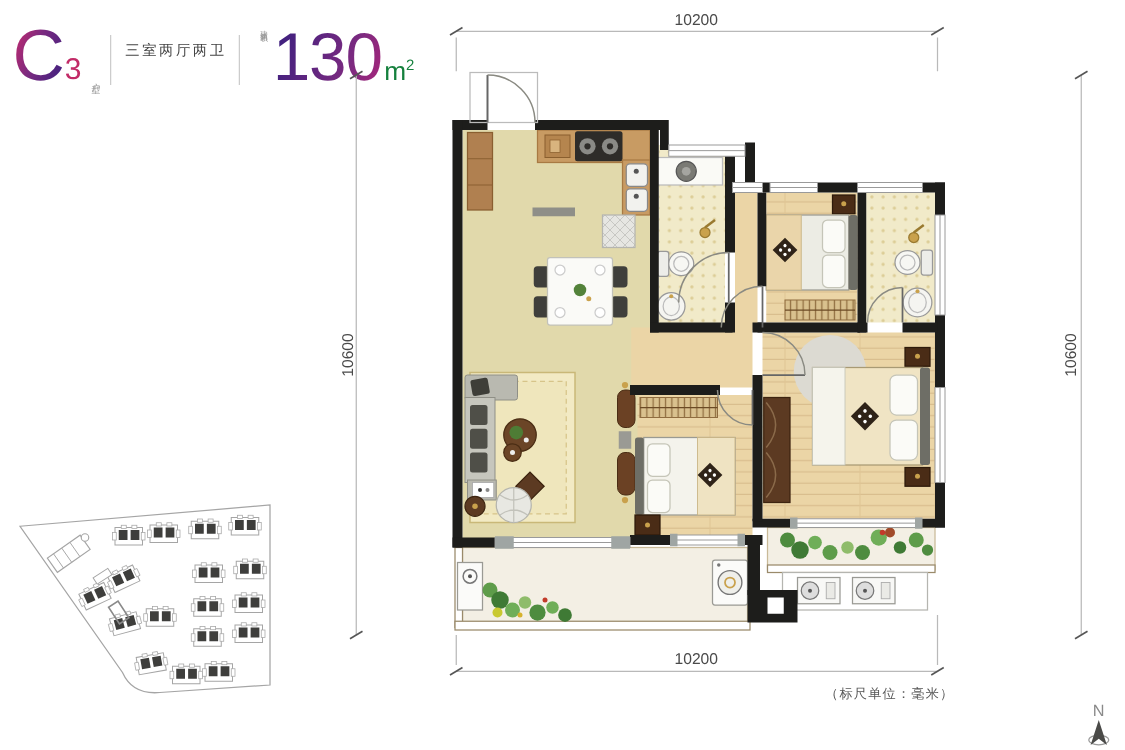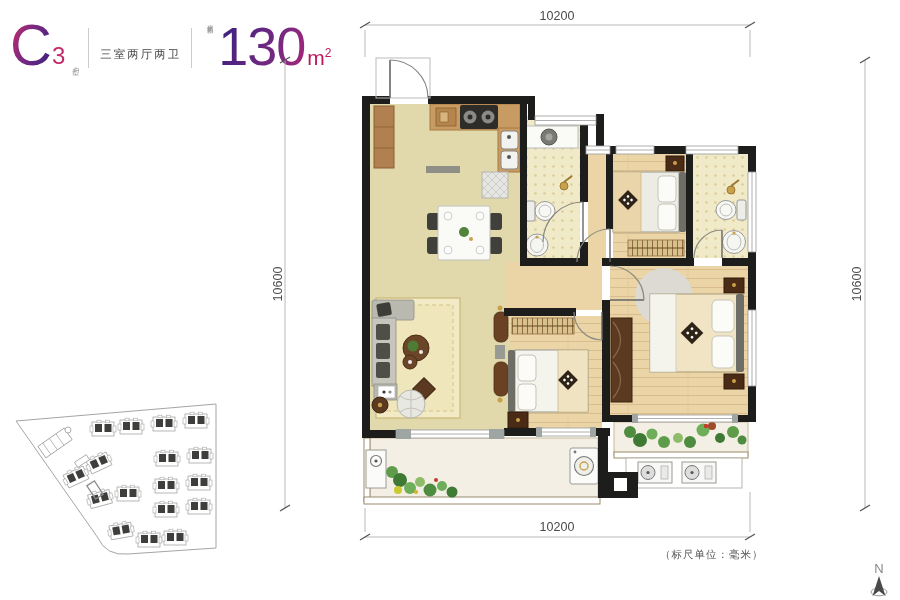--- a/index.html
+++ b/index.html
@@ -11,25 +11,25 @@
   @supports ((-webkit-background-clip: text) or (background-clip: text)) {
     .grad{background:linear-gradient(110deg,#c02a6e 5%,#7b2a80 45%,#42217f 95%);
           -webkit-background-clip:text;background-clip:text;color:transparent;}
     .grad2{background:linear-gradient(110deg,#42217f 10%,#7b2a80 70%,#a6257a 100%);
           -webkit-background-clip:text;background-clip:text;color:transparent;}
   }
   .c-big{font-size:58px;line-height:.8;font-weight:400;letter-spacing:-2px;}
   .c-sub{font-size:24px;line-height:1;color:#c22b67;font-weight:500;margin-left:2px;}
   .c-tiny{writing-mode:vertical-rl;font-size:7px;color:#999;letter-spacing:2px;margin:0 6px 3px 5px;}
   .vdiv{width:1px;height:40px;background:#ccc;margin:0 9px 0 2px;}
-  .layout-text{font-size:11.5px;color:#444;letter-spacing:2px;margin:0 8px 6px 2px;white-space:nowrap;font-family:Liberation Serif, serif;}
+  .layout-text{font-size:11.5px;color:#444;letter-spacing:2px;margin:0 8px 20px 2px;white-space:nowrap;font-family:Liberation Serif, serif;}
   .area-tiny{writing-mode:vertical-rl;font-size:6px;color:#999;letter-spacing:1px;
              align-self:flex-start;margin:4px 4px 0 4px;}
   .area-big{font-size:54px;line-height:.8;font-weight:400;letter-spacing:-1px;}
-  .area-unit{font-size:21px;line-height:1;color:#be185d;font-weight:500;margin-left:2px;}
+  .area-unit{font-size:21px;line-height:1;color:#15803d;font-weight:500;margin-left:2px;}
   .area-unit sup{font-size:12px;}
   svg text{font-family:"Liberation Sans","DejaVu Sans",sans-serif;}
 </style>
 </head>
 <body>
 
 <div id="page">
 
   <div class="header">
     <span class="c-big grad">C</span>

